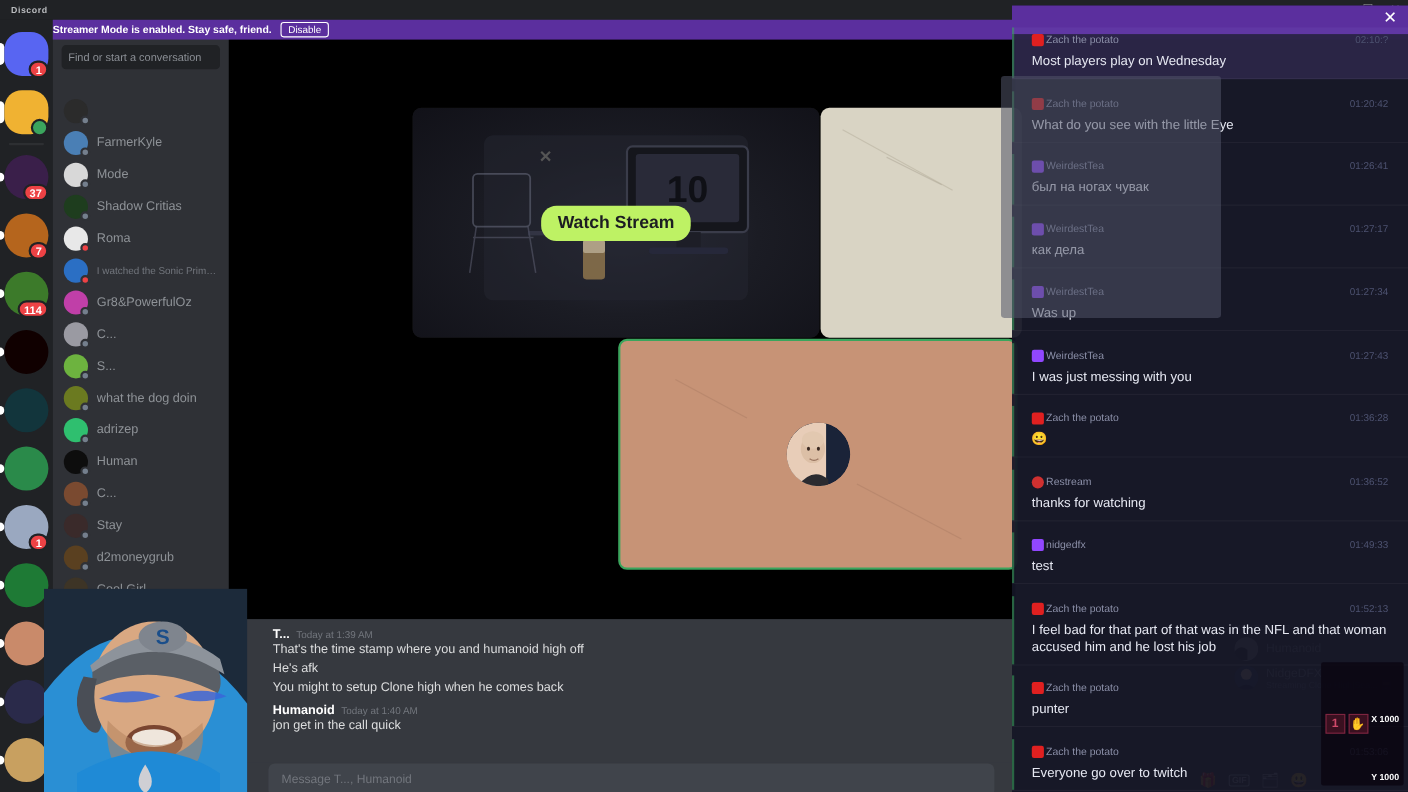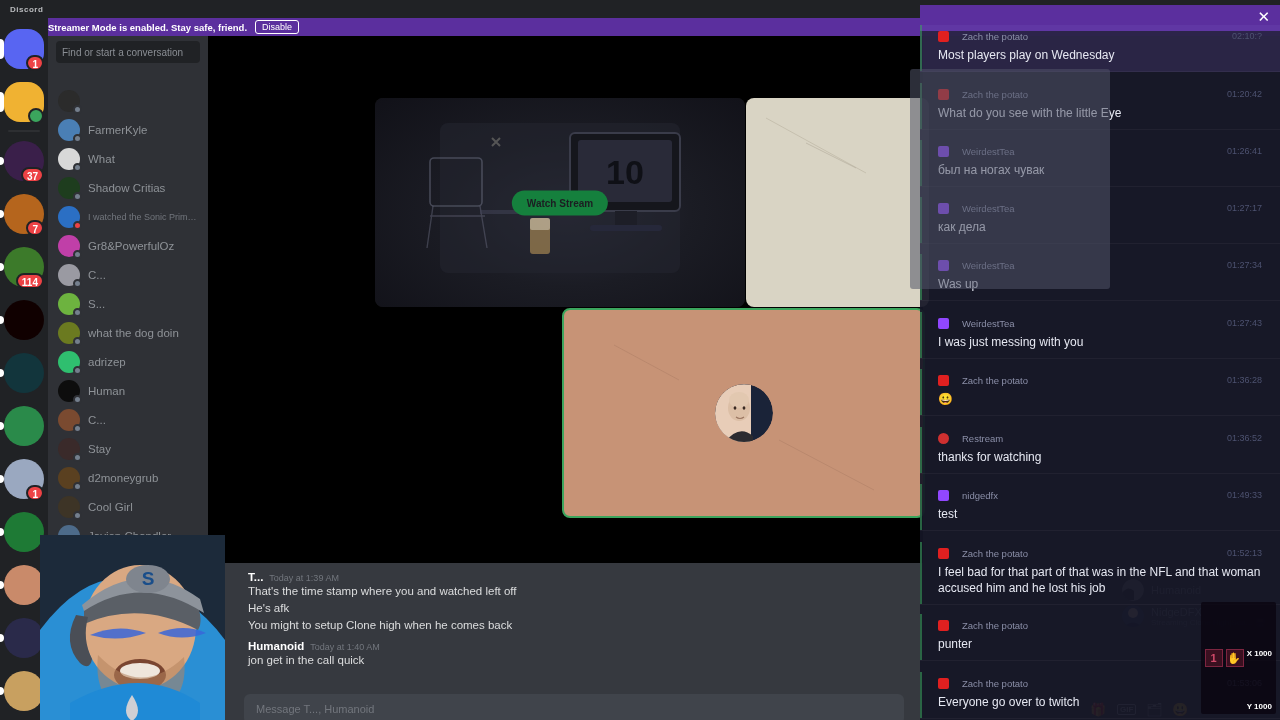--- a/index.html
+++ b/index.html
@@ -53,21 +53,21 @@
 
   
   .main { position:absolute; left:208px; top:18px; width:1072px; height:702px; background:#36393f; }
   .call-area { position:absolute; left:0; top:15px; width:715px; height:530px; background:#000; }
 
   .tile { position:absolute; border-radius:8px; overflow:hidden; }
   .tile-stream { left:167px; top:65px; width:370px; height:209px; background:#121212; }
   .stream-art { position:absolute; inset:0; background:
       radial-gradient(ellipse at 52% 55%, #2a2c3a 0%, #1b1c24 45%, #111118 100%); }
   .watch-btn { position:absolute; left:50%; top:50%; transform:translate(-50%,-50%);
-               background:#15803d; color:#1c1d22; font-size:10px; font-weight:bold;
+               background:#bef264; color:#1c1d22; font-size:16px; font-weight:bold;
                padding:7px 15px; border-radius:14px; white-space:nowrap; }
   .tile-beige { left:538px; top:65px; width:183px; height:209px; background:#d9d4c4; }
   .tile-tan { left:354px; top:275px; width:363px; height:210px; background:#c79376;
               border:2px solid #3ba55d; }
   .tile-av { position:absolute; left:50%; top:50%; transform:translate(-50%,-50%);
              width:58px; height:58px; border-radius:50%; overflow:hidden; }
 
   
   .msgs { position:absolute; left:0; top:545px; width:715px; height:130px; background:#36393f; padding:8px 12px 0 40px; }
   .msg-group { margin-bottom:6px; }
@@ -87,21 +87,21 @@
   .banner-text { font-size:9.5px; color:#fff; font-weight:bold; }
   .banner-btn { font-size:9px; color:#fff; border:1px solid #fff; border-radius:3px; padding:1px 6px; }
 
   
   .chatpane { position:absolute; right:0; top:5px; width:360px; height:715px;
               background:rgba(20,22,38,0.93); }
   .chat-head { position:absolute; left:0; top:0; width:360px; height:26px; background:#5b2f9e; }
   .chat-close { position:absolute; right:10px; top:4px; color:#fff; font-size:15px; line-height:1; }
   .cmsg { position:absolute; left:0; width:360px; padding:6px 18px 8px 18px;
           border-bottom:1px solid rgba(255,255,255,0.045); }
-  .cmsg-head { display:flex; align-items:center; gap:13px; }
+  .cmsg-head { display:flex; align-items:center; gap:2px; }
   .plat { width:11px; height:11px; border-radius:2px; flex:none; }
   .plat.yt { background:#e02020; }
   .plat.tw { background:#9147ff; }
   .plat.rs { background:#cf3030; border-radius:50%; }
   .cmsg-name { font-size:9.5px; color:#8b8fa8; }
   .cmsg-ts { position:absolute; right:18px; top:6px; font-size:9px; color:#4d5270; }
   .cmsg-body { font-size:12px; color:#e6e8f2; margin-top:5px; line-height:16px; }
   .cmsg.hl { background:rgba(120,90,190,0.20); }
   .cmsg .accent { position:absolute; left:0; top:0; bottom:0; width:2px; background:#3ba55d; opacity:.55; }
 
@@ -226,28 +226,35 @@
               <div class="inner" style="background:#4a7fb5"></div>
               <div class="st "></div>
             </div>
             <div class="dm-name">FarmerKyle</div>
           </div>
           <div class="dm-row">
             <div class="dm-av">
               <div class="inner" style="background:#d8d8d8"></div>
               <div class="st "></div>
             </div>
-            <div class="dm-name">What</div>
+            <div class="dm-name">Mode</div>
           </div>
           <div class="dm-row">
             <div class="dm-av">
               <div class="inner" style="background:#1e3d1e"></div>
               <div class="st "></div>
             </div>
             <div class="dm-name">Shadow Critias</div>
+          </div>
+          <div class="dm-row">
+            <div class="dm-av">
+              <div class="inner" style="background:#e8e8e8"></div>
+              <div class="st dnd"></div>
+            </div>
+            <div class="dm-name">Roma</div>
           </div>
           <div class="dm-row">
             <div class="dm-av">
               <div class="inner" style="background:#2b6fc4"></div>
               <div class="st dnd"></div>
             </div>
             <div class="dm-name sub">I watched the Sonic Prime 2 s...</div>
           </div>
           <div class="dm-row">
             <div class="dm-av">
@@ -400,21 +407,21 @@
           </div>
         </div>
       </div>
 
       <div class="msgs" id="msgs">
           <div class="msg-group">
             <div class="msg-head">
               <span class="msg-author">T...</span>
               <span class="msg-ts">Today at 1:39 AM</span>
             </div>
-            <div class="msg-line">That's the time stamp where you and watched left off</div>
+            <div class="msg-line">That's the time stamp where you and humanoid high off</div>
             <div class="msg-line">He's afk</div>
             <div class="msg-line">You might to setup Clone high when he comes back</div>
           </div>
           <div class="msg-group">
             <div class="msg-head">
               <span class="msg-author">Humanoid</span>
               <span class="msg-ts">Today at 1:40 AM</span>
             </div>
             <div class="msg-line">jon get in the call quick</div>
           </div>

